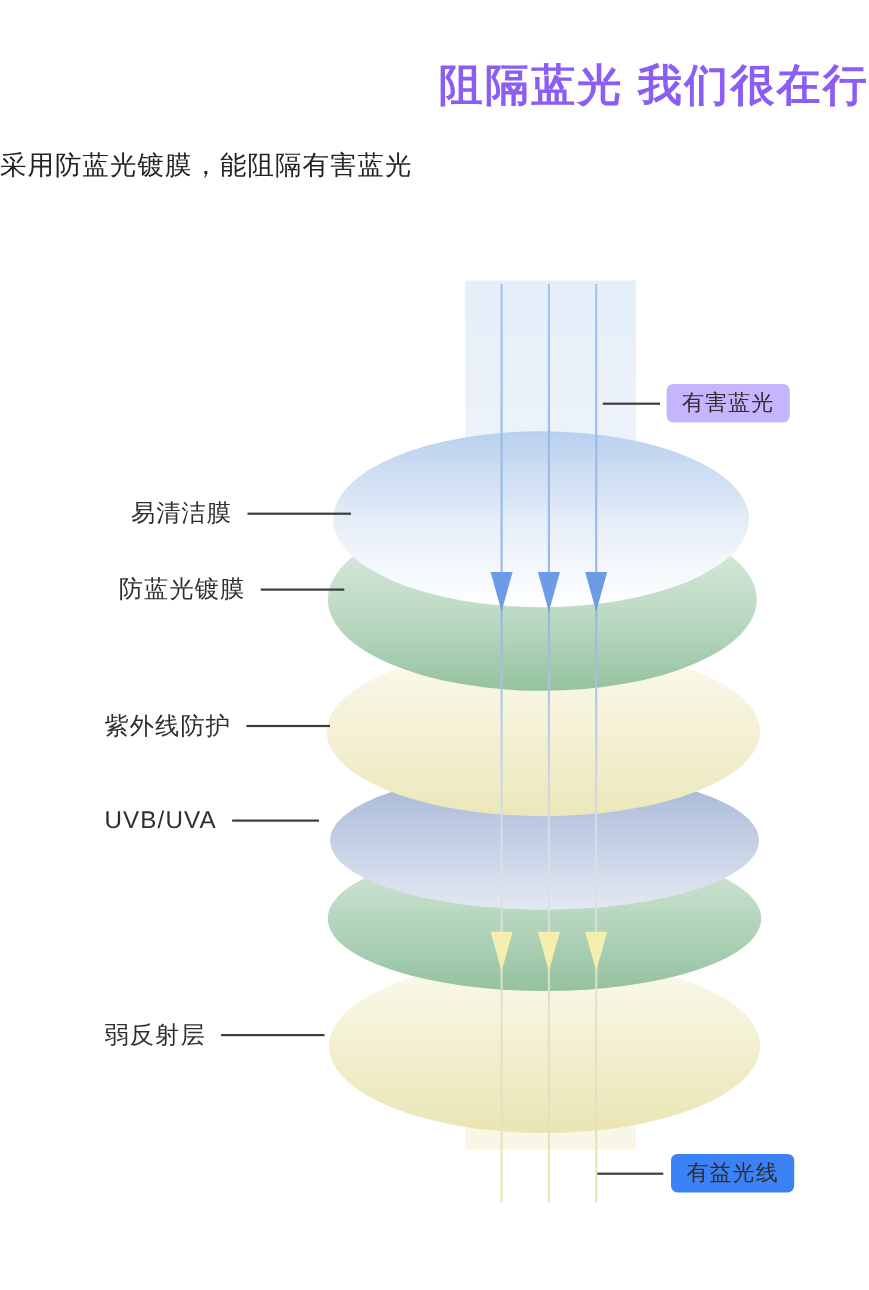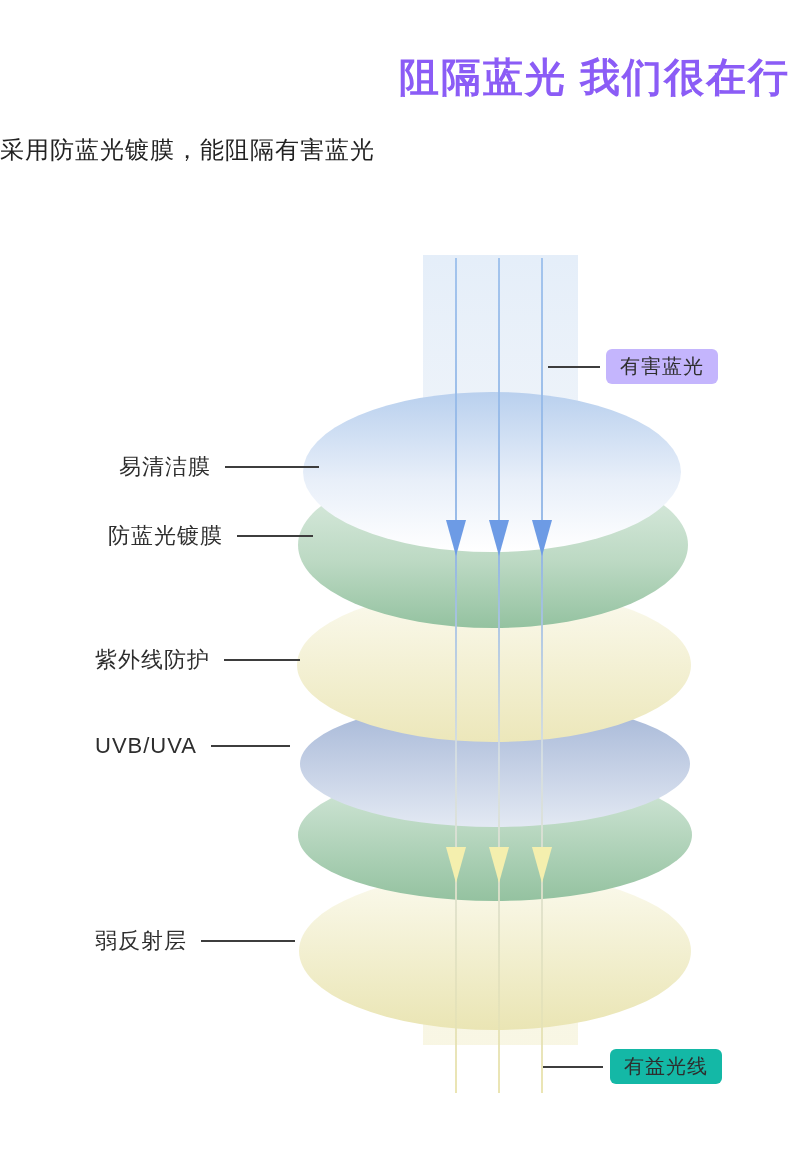--- a/index.html
+++ b/index.html
@@ -143,15 +143,15 @@
 
   <div class="abs layer-label" style="top:926px;left:95px;width:200px;">
     <span>弱反射层</span>
     <span class="pointer-line"></span>
   </div>
 
   <div class="abs callout-line" style="top:366px;left:548px;width:52px;"></div>
   <div class="abs callout-pill" style="top:349px;left:606px;background:#c4b5fd;">有害蓝光</div>
 
   <div class="abs callout-line" style="top:1066px;left:543px;width:60px;"></div>
-  <div class="abs callout-pill" style="top:1049px;left:610px;background:#14b8a6;">有益光线</div>
+  <div class="abs callout-pill" style="top:1049px;left:610px;background:#3b82f6;">有益光线</div>
 
 </div>
 
 </body></html>

